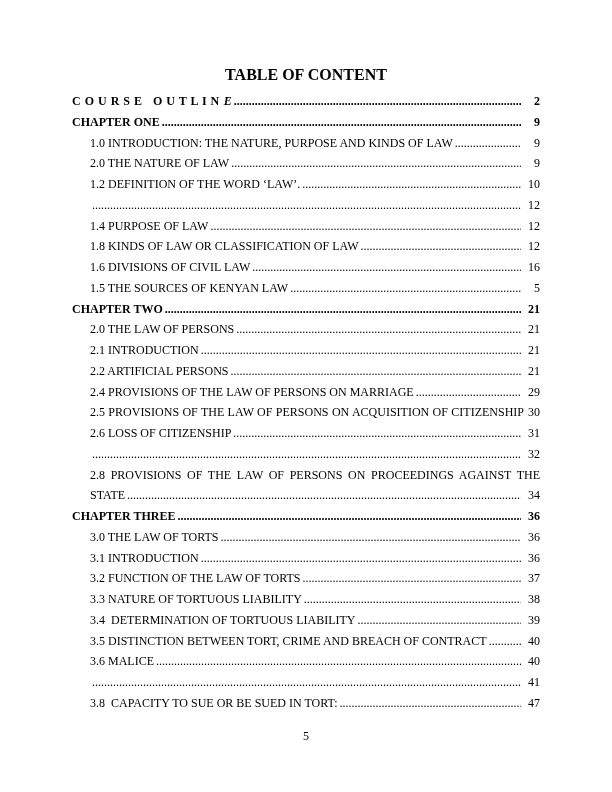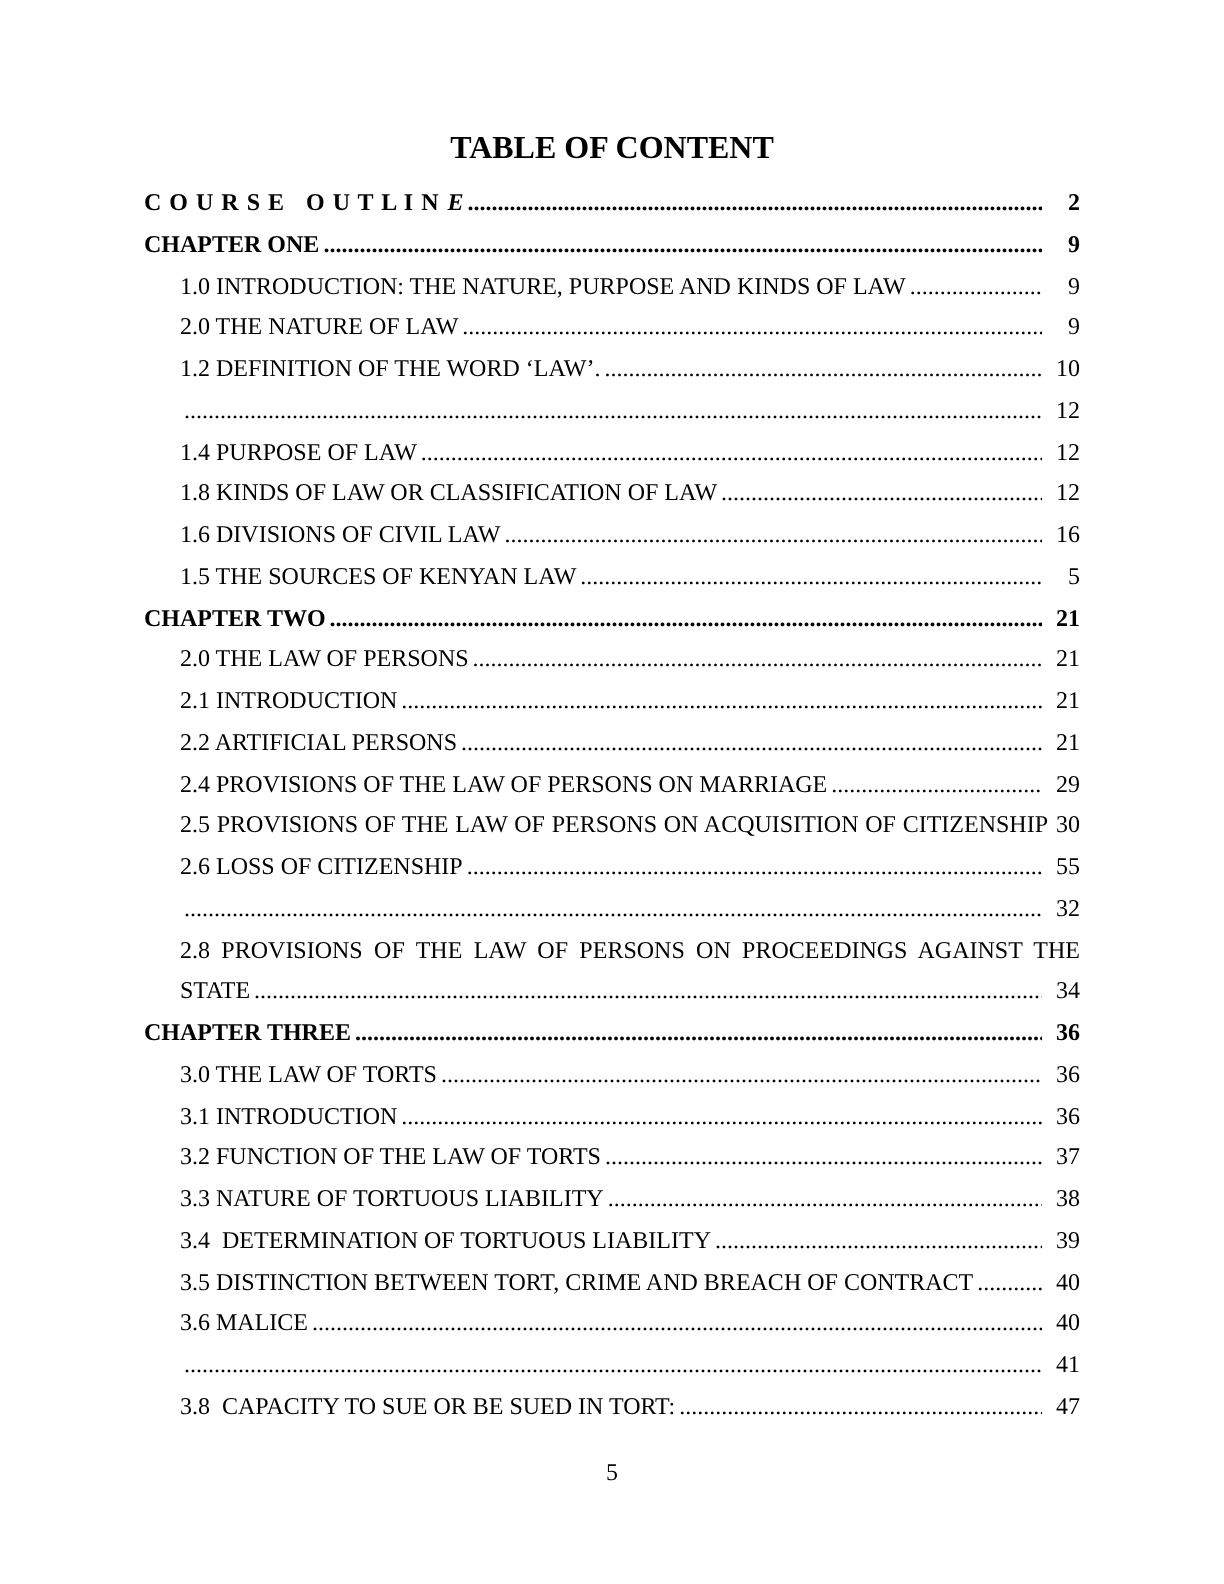--- a/index.html
+++ b/index.html
@@ -163,21 +163,21 @@
   </div>
       <div class="toc-row item justify">
     <span class="label">2.5  PROVISIONS OF THE LAW OF PERSONS ON  ACQUISITION OF CITIZENSHIP</span>
 
     <span class="pagenum">30</span>
   </div>
       <div class="toc-row item">
     <span class="label">2.6 LOSS OF CITIZENSHIP</span>
 
     <span class="leader">............................................................................................................................................................................................................................................................................................................</span>
-    <span class="pagenum">55</span>
+    <span class="pagenum">31</span>
   </div>
       <div class="toc-row item">
 
     <span class="leader">............................................................................................................................................................................................................................................................................................................</span>
     <span class="pagenum">32</span>
   </div>
       <div class="toc-row item justify">
     <span class="label">2.8 PROVISIONS OF THE LAW OF PERSONS ON PROCEEDINGS AGAINST THE</span>
 
   </div>

